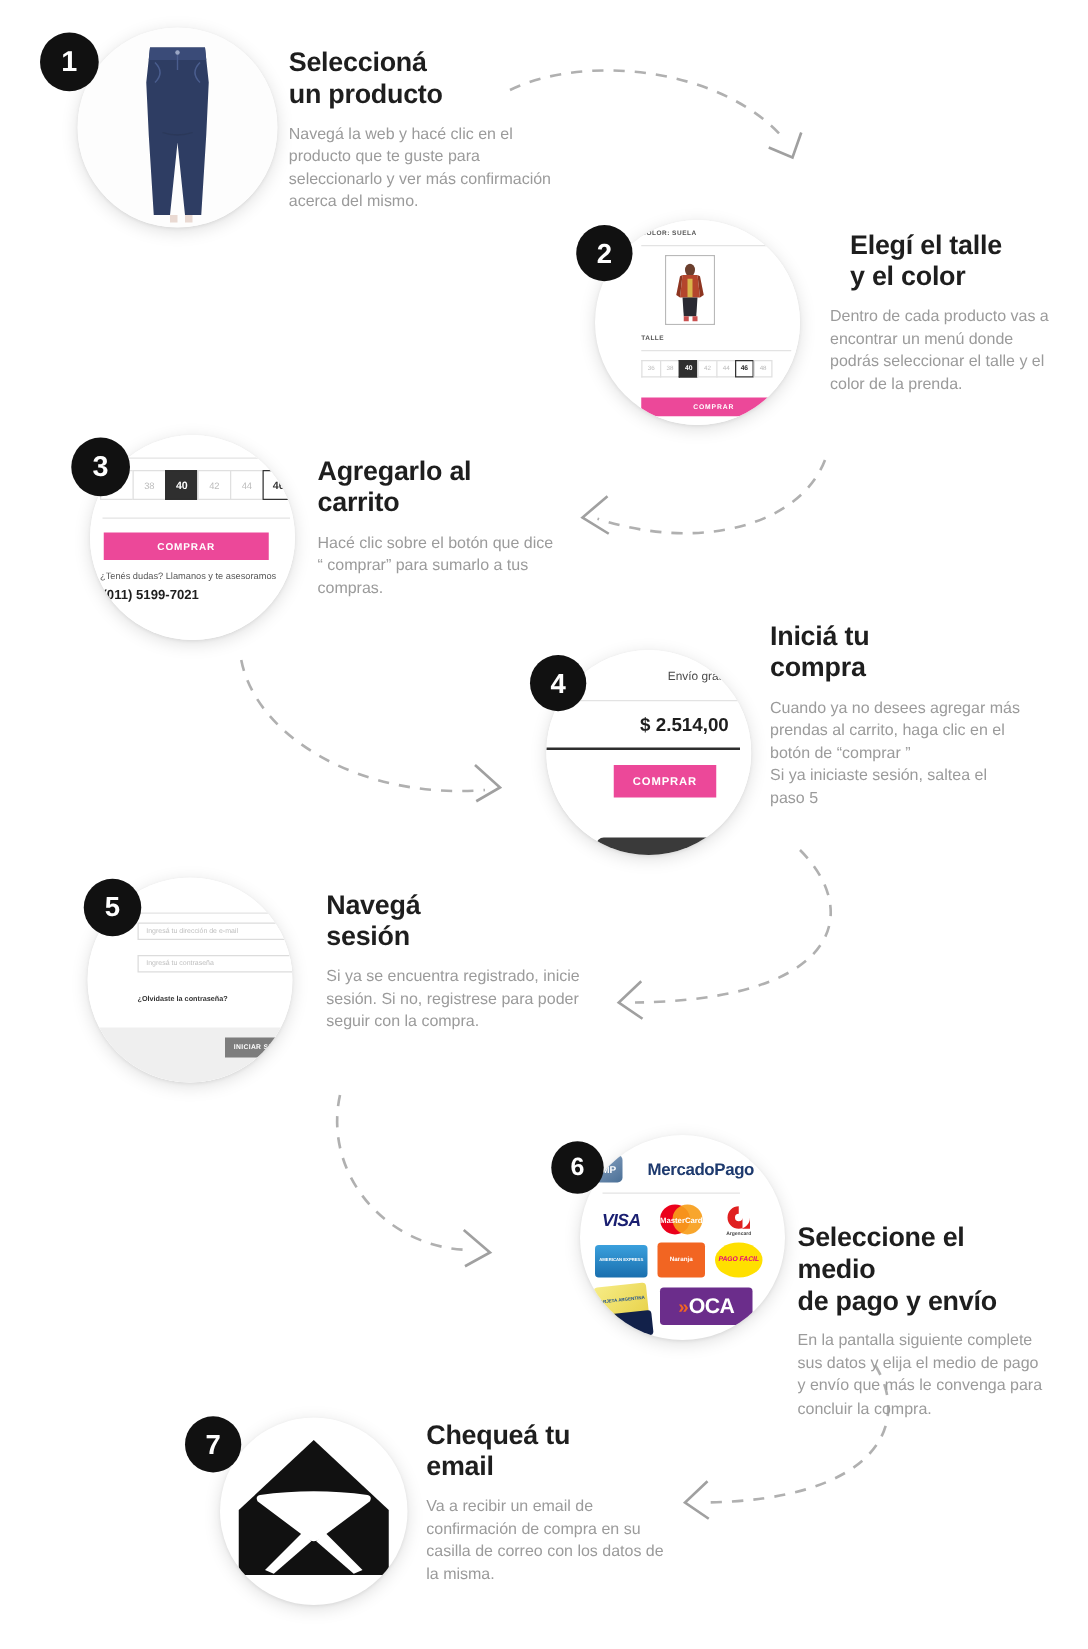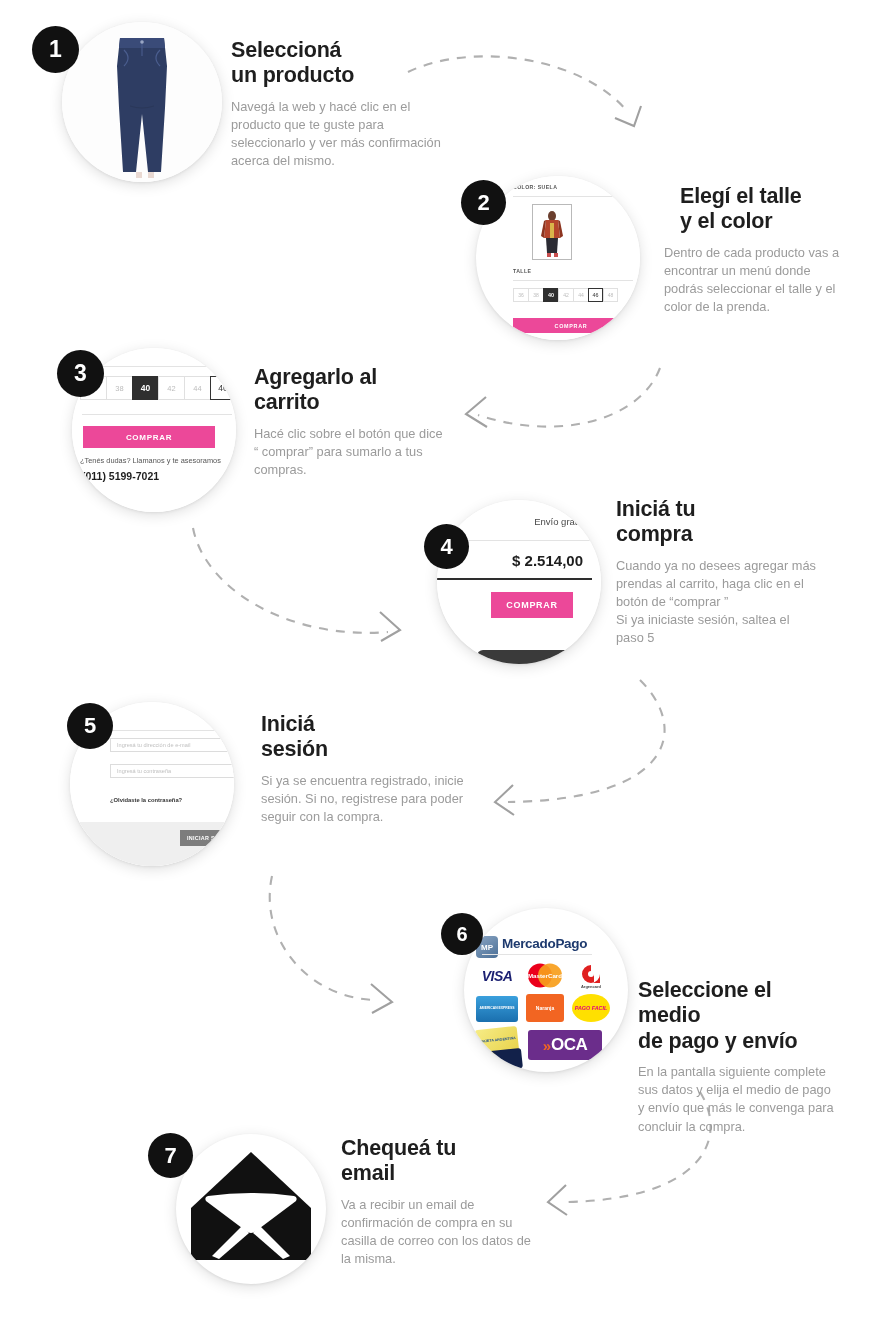--- a/index.html
+++ b/index.html
@@ -72,21 +72,21 @@
   .sizes { display: flex; }
   .size {
     border: 1px solid #e0e0e0;
     border-right: none;
     display: flex; align-items: center; justify-content: center;
     color: #bcbcbc;
     background: #fff;
   }
   .size:last-child { border-right: 1px solid #e0e0e0; }
   .size.sel { background: #2f2f2f; color: #fff; border-color: #2f2f2f; font-weight: bold; }
-  .size.out { border: 1.6px solid #333; color: #333; font-weight: normal; }
+  .size.out { border: 1.6px solid #333; color: #333; font-weight: bold; }
   .btn-dark {
     background: #ec4899;
     color: #fff;
     font-weight: bold;
     letter-spacing: .7px;
     display: flex; align-items: center; justify-content: center;
   }
   .btn-grey {
     background: #7d7d7d;
     color: #fff;
@@ -236,21 +236,21 @@
     <div class="txt" style="left:254px;top:365px;width:190px;">
       <div class="title" style="font-size:21.5px;">
         <div>Agregarlo al</div>
         <div>carrito</div>
       </div>
       <div class="body" style="font-size:12.8px;">Hacé clic sobre el botón que dice “ comprar” para sumarlo a tus compras.</div>
     </div>
   </div>
 
   <div class="step">
-    <div class="circle" style="left:437px;top:500px;width:164px;height:164px;">
+    <div class="circle" style="left:437px;top:520px;width:164px;height:164px;">
       <div class="mock" style="left:0;top:0;width:164px;height:164px;">
         <div style="position:absolute;right:14px;top:16px;font-size:9.5px;color:#4a4a4a;">Envío gratis!</div>
         <div class="hr" style="position:absolute;left:4px;top:40px;width:150px;"></div>
         <div style="position:absolute;right:18px;top:52px;font-size:15px;font-weight:bold;color:#1e1e1e;">$ 2.514,00</div>
         <div style="position:absolute;left:0px;top:78px;width:155px;height:2px;background:#2e2e2e;"></div>
         <div class="btn-dark" style="position:absolute;left:54px;top:92px;width:82px;height:26px;font-size:9px;">COMPRAR</div>
         <div style="position:absolute;left:40px;top:150px;width:96px;height:18px;background:#3a3a3a;border-radius:6px;"></div>
       </div>
     </div>
     <div class="badge" style="left:424px;top:524px;width:45px;height:45px;font-size:22px;">
@@ -275,32 +275,32 @@
         <div style="position:absolute;left:40px;top:95px;font-size:5.8px;color:#333;font-weight:bold;">¿Olvidaste la contraseña?</div>
         <div style="position:absolute;left:0;top:120px;width:164px;height:44px;background:#efefef;"></div>
         <div class="btn-grey" style="position:absolute;left:110px;top:128px;width:60px;height:16px;font-size:5.4px;">INICIAR SESIÓN</div>
       </div>
     </div>
     <div class="badge" style="left:67px;top:703px;width:46px;height:46px;font-size:22px;">
       <span>5</span>
     </div>
     <div class="txt" style="left:261px;top:712px;width:205px;">
       <div class="title" style="font-size:21.5px;">
-        <div>Iniciá</div>
+        <div>Navegá</div>
         <div>sesión</div>
       </div>
       <div class="body" style="font-size:12.8px;">Si ya se encuentra registrado, inicie sesión. Si no, registrese para poder seguir con la compra.</div>
     </div>
   </div>
 
   <div class="step">
     <div class="circle" style="left:464px;top:908px;width:164px;height:164px;">
       <div class="paygrid" style="left:0;top:0;width:164px;height:164px;">
 
-        <div style="position:absolute;left:12px;top:28px;display:flex;align-items:flex-start;gap:4px;">
+        <div style="position:absolute;left:12px;top:16px;display:flex;align-items:center;gap:20px;">
           <div class="logo" style="position:relative;width:22px;height:22px;background:linear-gradient(145deg,#8ca6c4,#4a6f96);color:#fff;font-size:8px;border-radius:4px;">MP</div>
           <div style="font-size:13.5px;font-weight:bold;color:#1e3a6e;letter-spacing:-.3px;">MercadoPago</div>
         </div>
         <div class="hr" style="position:absolute;left:18px;top:46px;width:110px;"></div>
 
         <div class="logo" style="left:12px;top:56px;width:42px;height:24px;background:#fff;">
           <span style="color:#1a1f71;font-size:14px;font-style:italic;letter-spacing:-.5px;">VISA</span>
         </div>
 
         <div class="logo" style="left:60px;top:54px;width:42px;height:27px;background:#fff;">

